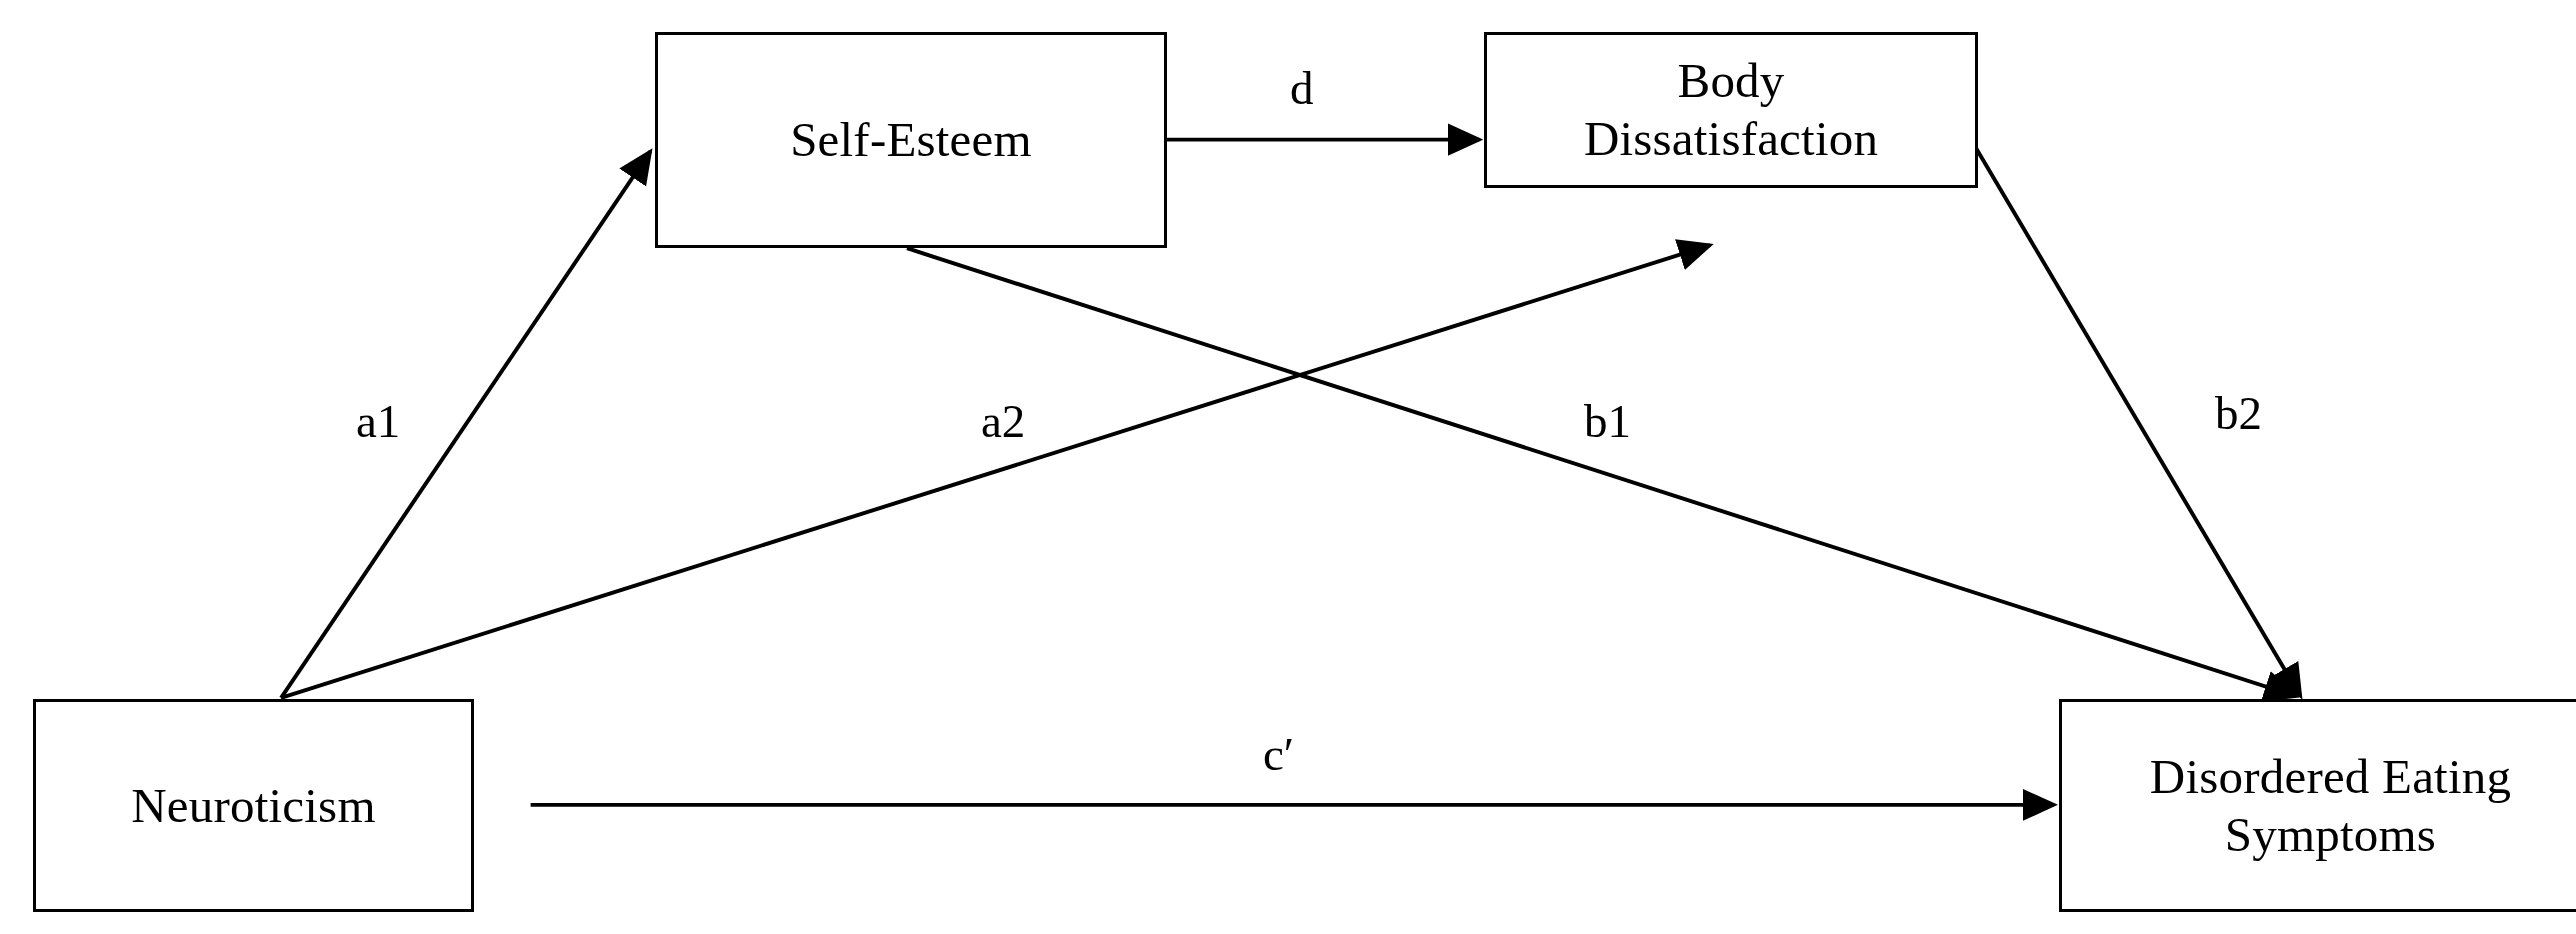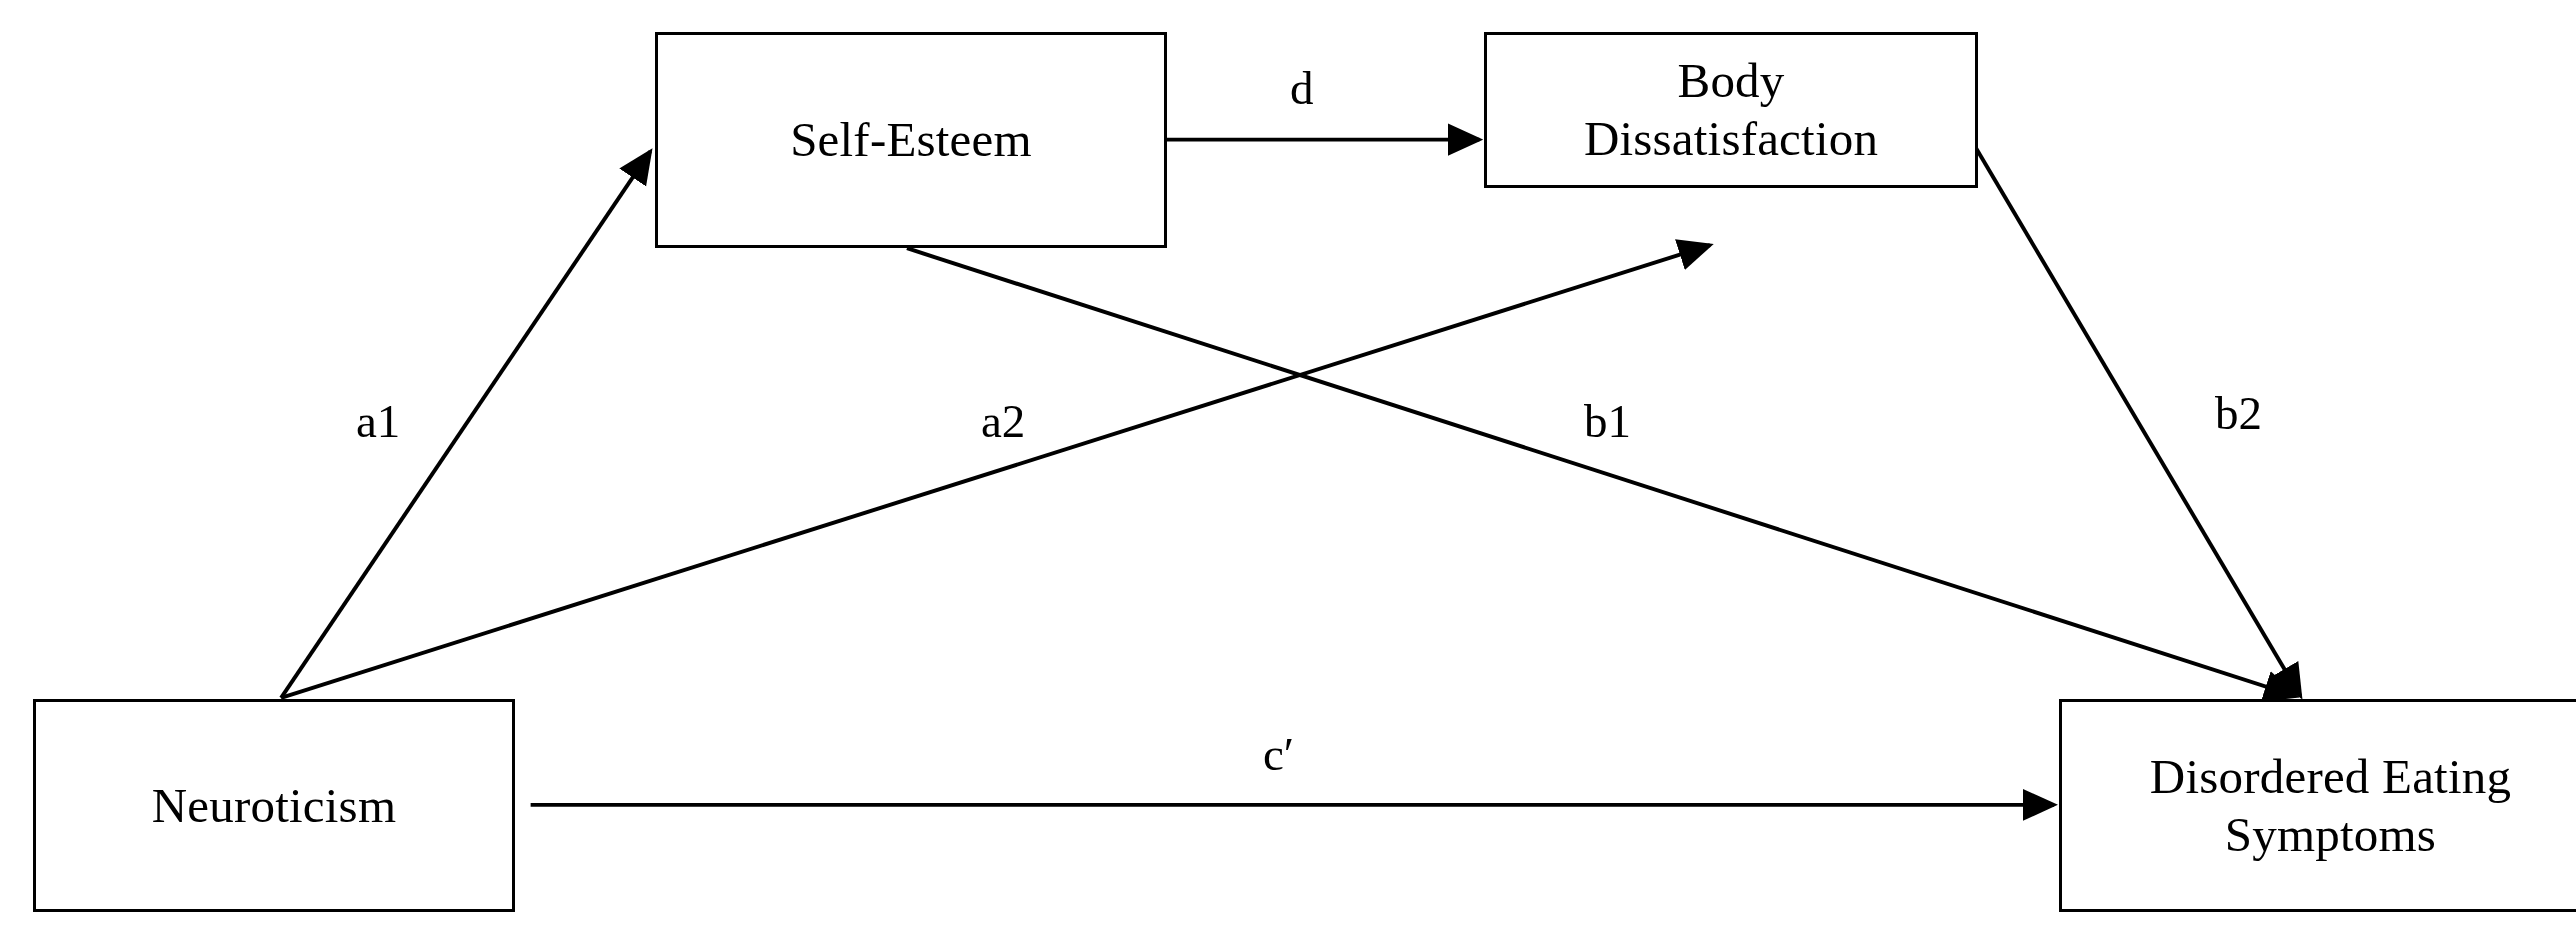--- a/index.html
+++ b/index.html
@@ -47,21 +47,21 @@
     position: absolute;
     font-family: "Liberation Serif", "DejaVu Serif", serif;
     font-size: 47px;
     line-height: 1;
     color: #000000;
     white-space: nowrap;
   }
   
   #node-self-esteem      { left: 655px;  top: 31.5px;  width: 512px; height: 216px; }
   #node-body-dissat      { left: 1484px; top: 31.5px;  width: 494px; height: 156px; }
-  #node-neuroticism      { left: 33px;   top: 699px; width: 482px; height: 213px; }
+  #node-neuroticism      { left: 33px;   top: 699px; width: 441px; height: 213px; }
   #node-disordered-eating{ left: 2059px; top: 699px; width: 543px; height: 213px; }
   
   #label-a1 { left: 356px;  top: 398px; }
   #label-a2 { left: 956px; top: 398px; margin-left: 25px; }
   #label-b1 { left: 1584px; top: 398px; }
   #label-b2 { left: 2167px; top: 390px; margin-left: 48px; }
   #label-d  { left: 1290px; top: 65px;  }
   #label-c  { left: 1263px; top: 731px; }
 </style>
 </head>

